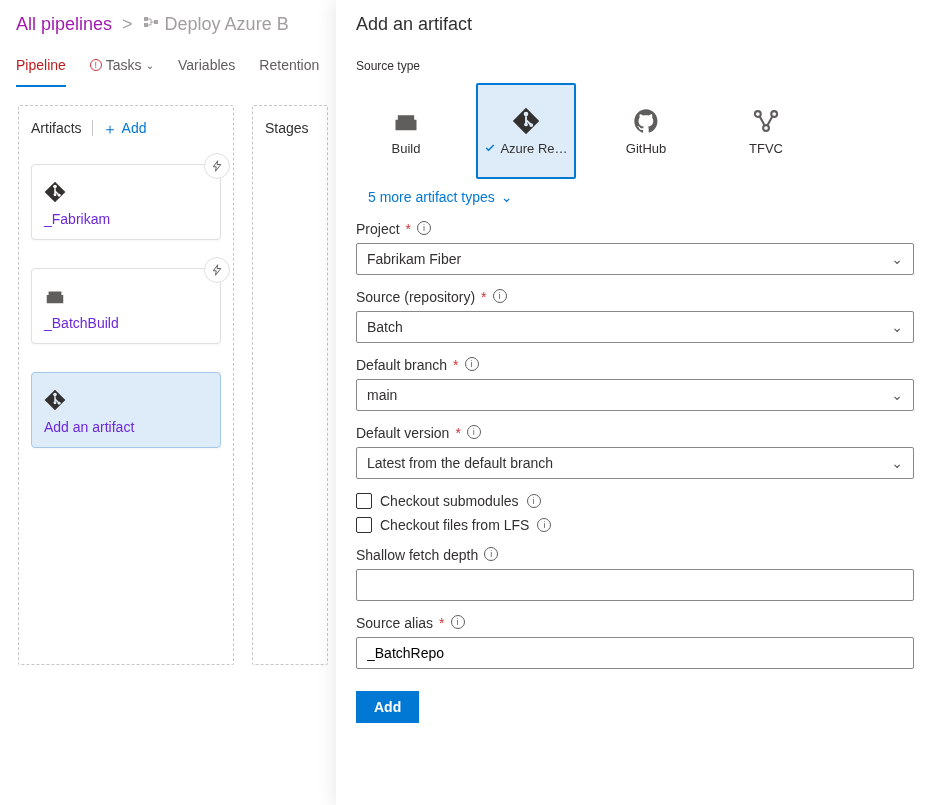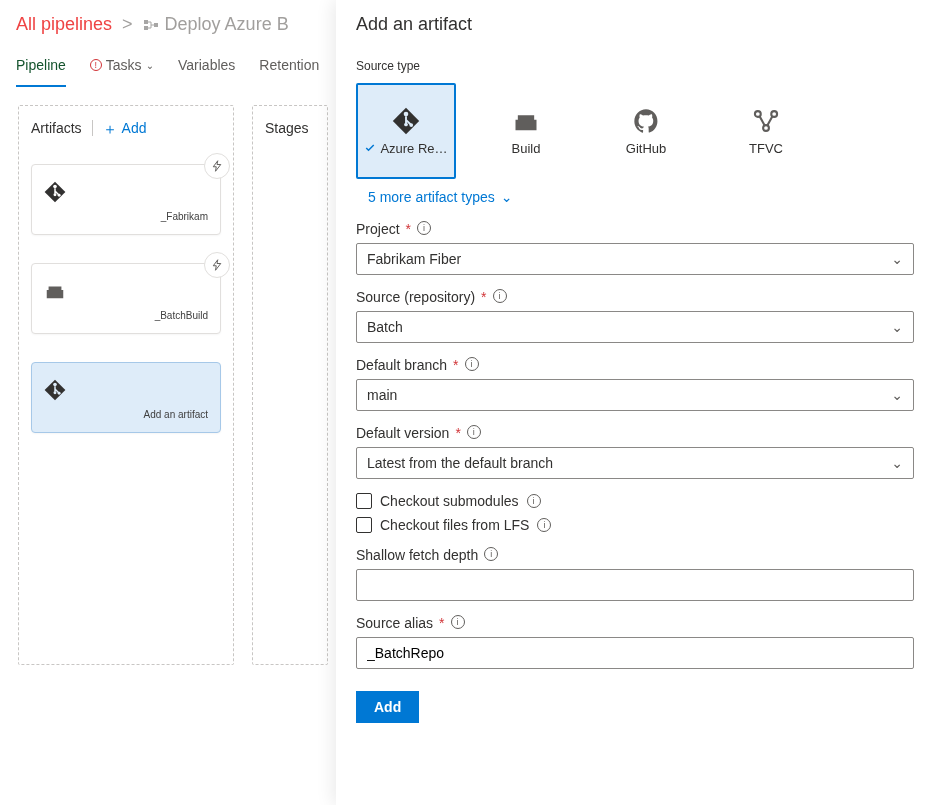--- a/index.html
+++ b/index.html
@@ -1,45 +1,45 @@
 <!DOCTYPE html>
 <html><head>
 <meta charset="utf-8">
 <style>
   * { box-sizing: border-box; margin: 0; padding: 0; font-family: "Segoe UI", -apple-system, sans-serif; }
   body { background: #fff; color: #323130; width: 934px; height: 805px; overflow: hidden; position: relative; }
 
   
   .breadcrumb { display: flex; align-items: center; gap: 10px; padding: 14px 16px 8px; font-size: 18px; }
-  .breadcrumb .link { color: #ef4444; cursor: pointer; }
+  .breadcrumb .link { color: #a21caf; cursor: pointer; }
   .breadcrumb .sep { color: #a19f9d; }
-  .breadcrumb .current { color: #a19f9d; display: flex; align-items: center; gap: 6px; }
+  .breadcrumb .current { color: #a19f9d; display: flex; gap: 6px; }
   .pipeline-icon { width: 16px; height: 16px; opacity: 0.55; }
 
   
   .tabs { display: flex; align-items: center; gap: 24px; padding: 4px 16px 0; border-bottom: 0; }
   .tab { font-size: 14px; color: #605e5c; padding: 10px 0 12px; cursor: pointer; border-bottom: 2px solid transparent; display: flex; align-items: center; gap: 4px; }
-  .tab.active { color: #14532d; border-bottom-color: #0078d4; font-weight: 400; }
+  .tab.active { color: #b91c1c; border-bottom-color: #0078d4; font-weight: 400; }
   .tab .warn { width: 12px; height: 12px; border: 1px solid #d13438; border-radius: 50%; display: inline-flex; align-items: center; justify-content: center; color: #d13438; font-size: 9px; line-height: 1; }
   .tab .chev { font-size: 10px; color: #605e5c; }
 
   
   .canvas { position: relative; padding: 18px; display: flex; gap: 18px; }
   .col { border: 1px dashed #c8c6c4; border-radius: 2px; padding: 14px 12px 18px; background: #fff; }
   .artifacts-col { width: 216px; min-height: 560px; }
   .stages-col { width: 76px; min-height: 280px; }
   .col-header { display: flex; align-items: center; gap: 10px; font-size: 14px; color: #323130; margin-bottom: 28px; }
   .col-header .divider { width: 1px; height: 16px; background: #c8c6c4; }
   .add-link { display: flex; align-items: center; gap: 4px; color: #0078d4; cursor: pointer; font-size: 14px; }
   .plus { font-size: 15px; line-height: 1; }
 
   .card { position: relative; border: 1px solid #e1dfdd; border-radius: 4px; padding: 16px 12px 12px; margin-bottom: 28px; background: #fff; box-shadow: 0 1px 2px rgba(0,0,0,0.04); }
   .card .badge { position: absolute; top: -12px; right: -10px; width: 26px; height: 26px; border-radius: 50%; border: 1px solid #e1dfdd; background: #fff; display: flex; align-items: center; justify-content: center; }
   .card .icn { width: 22px; height: 22px; margin-bottom: 8px; }
-  .card .label { font-size: 10px; color: #404040; text-align: right; }
+  .card .label { font-size: 14px; color: #6d28d9; }
   .card.selected { background: #deecf9; border-color: #a6c8e8; }
   .schedule { display: flex; align-items: center; gap: 10px; color: #a19f9d; font-size: 12px; padding-left: 4px; }
   .schedule .ring { width: 24px; height: 24px; border: 1px solid #c8c6c4; border-radius: 50%; display: flex; align-items: center; justify-content: center; }
 
   
   .panel { position: absolute; right: 0; top: 0; bottom: 0; width: 598px; background: #fff; box-shadow: -4px 0 16px rgba(0,0,0,0.08); padding: 14px 20px 24px; overflow-y: auto; }
   .panel h2 { font-size: 18px; font-weight: 400; color: #323130; margin-bottom: 24px; }
   .section-label { font-size: 12px; color: #323130; margin-bottom: 10px; }
 
   .tiles { display: flex; gap: 20px; margin-bottom: 8px; }
@@ -151,45 +151,45 @@
       <span class="divider"></span>
     </div>
   </div>
 </div>
 
 <div class="panel">
   <h2>Add an artifact</h2>
 
   <div class="section-label">Source type</div>
   <div class="tiles">
+    <div class="tile">
+      <svg class="t-icn" viewBox="0 0 24 24">
+          <path d="M11 3 V7 M13 3 V7 M7 5 V7 M17 5 V7 M5 7 H19 V11 H5 Z M3 11 H21 V20 H3 Z M8 14 H11 V17 H8 Z M13 14 H16 V17 H13 Z" fill="#605e5c"></path>
+        </svg>
+      <span class="t-label">
+          <span class="txt">Build</span>
+        </span>
+    </div>
     <div class="tile selected">
       <svg class="t-icn" viewBox="0 0 24 24">
           <path transform="rotate(45 12 12)" d="M4 4 H20 V20 H4 Z" fill="#323130"></path>
           <circle cx="12" cy="6" r="2" fill="#deecf9"></circle>
           <path d="M12 8 V14 M12 11 L16 15" stroke="#deecf9" stroke-width="1.6" fill="none"></path>
           <circle cx="12" cy="15" r="1.6" fill="#deecf9"></circle>
           <circle cx="16.5" cy="15.5" r="1.6" fill="#deecf9"></circle>
         </svg>
       <span class="t-label">
         <svg class="check" viewBox="0 0 16 16">
             <path d="M3 8 L6 11 L13 4" stroke="#0078d4" stroke-width="2" fill="none"></path>
           </svg>
         <span class="txt">Azure Re…</span>
       </span>
     </div>
     <div class="tile">
       <svg class="t-icn" viewBox="0 0 24 24">
-          <path d="M11 3 V7 M13 3 V7 M7 5 V7 M17 5 V7 M5 7 H19 V11 H5 Z M3 11 H21 V20 H3 Z M8 14 H11 V17 H8 Z M13 14 H16 V17 H13 Z" fill="#605e5c"></path>
-        </svg>
-      <span class="t-label">
-          <span class="txt">Build</span>
-        </span>
-    </div>
-    <div class="tile">
-      <svg class="t-icn" viewBox="0 0 24 24">
           <path fill="#605e5c" d="M12 2C6.5 2 2 6.6 2 12.3c0 4.5 2.9 8.3 6.8 9.7.5.1.7-.2.7-.5v-1.8c-2.8.6-3.4-1.4-3.4-1.4-.5-1.2-1.1-1.5-1.1-1.5-.9-.6.1-.6.1-.6 1 .1 1.5 1 1.5 1 .9 1.6 2.4 1.1 3 .9.1-.7.4-1.1.6-1.4-2.2-.3-4.6-1.1-4.6-5 0-1.1.4-2 1-2.7-.1-.3-.4-1.3.1-2.7 0 0 .8-.3 2.7 1 .8-.2 1.7-.3 2.5-.3s1.7.1 2.5.3c1.9-1.3 2.7-1 2.7-1 .5 1.4.2 2.4.1 2.7.6.7 1 1.6 1 2.7 0 3.9-2.3 4.8-4.6 5 .4.3.7.9.7 1.9v2.8c0 .3.2.6.7.5 4-1.3 6.8-5.2 6.8-9.7C22 6.6 17.5 2 12 2z"></path>
         </svg>
       <span class="t-label">
           <span class="txt">GitHub</span>
         </span>
     </div>
     <div class="tile">
       <svg class="t-icn" viewBox="0 0 24 24">
           <circle cx="5" cy="6" r="2.5" fill="none" stroke="#605e5c" stroke-width="1.8"></circle>
           <circle cx="19" cy="6" r="2.5" fill="none" stroke="#605e5c" stroke-width="1.8"></circle>

